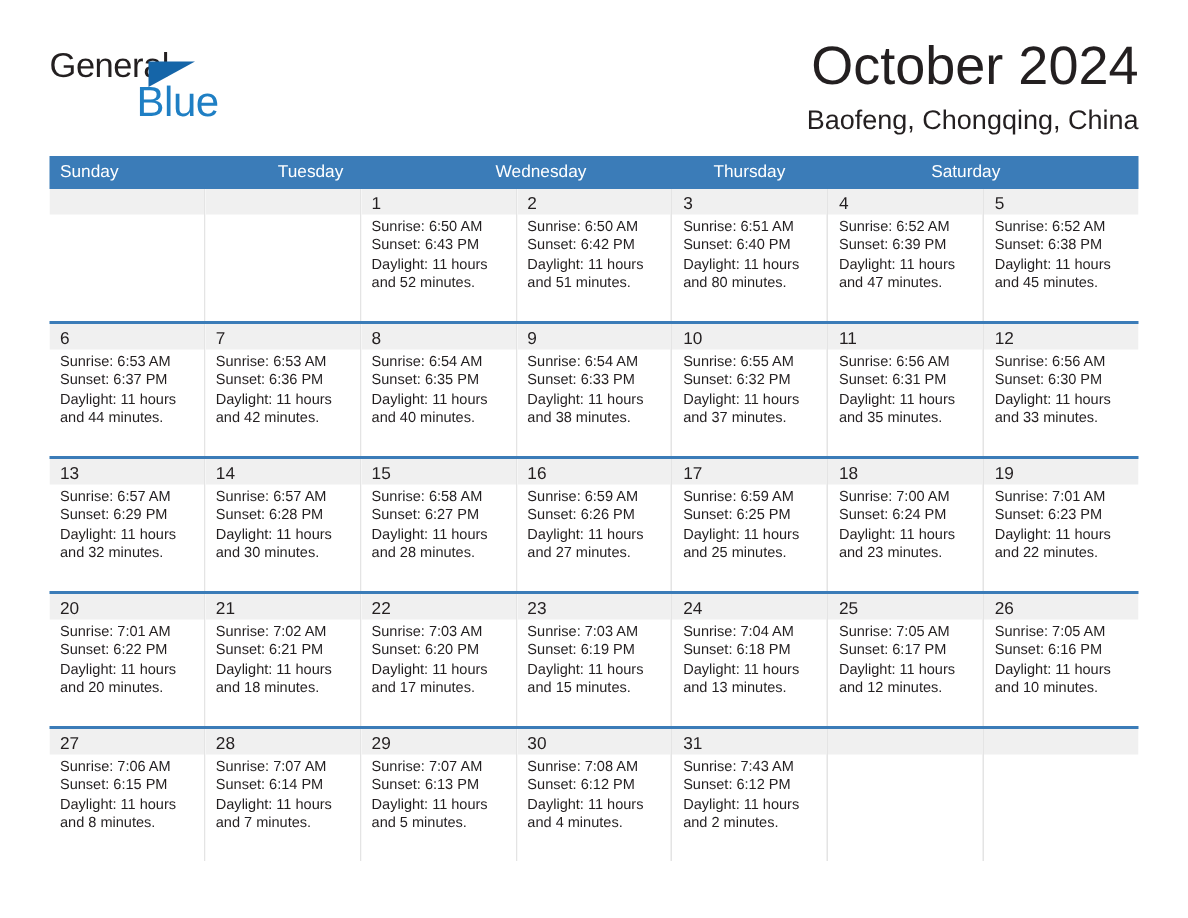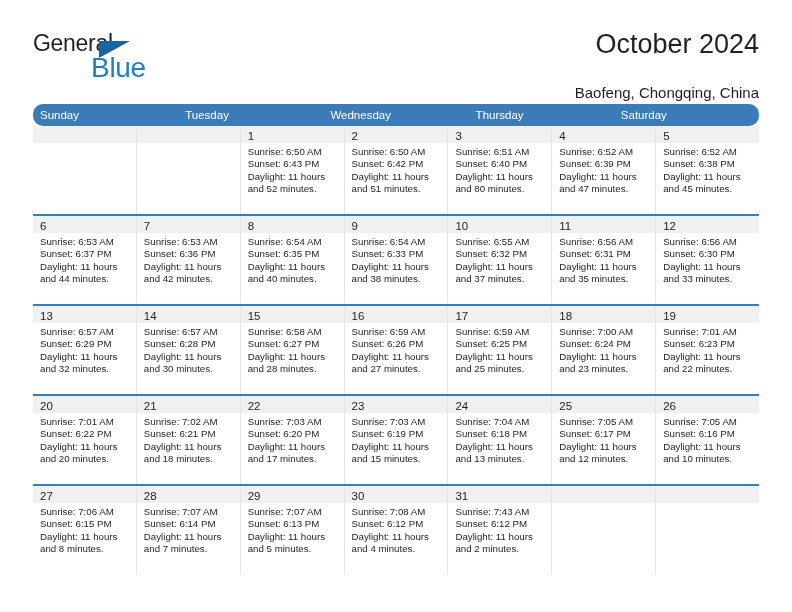--- a/index.html
+++ b/index.html
@@ -63,45 +63,44 @@
     color: #1f7fc4;
   }
 
   .title-block {
     position: absolute;
     right: 0;
     top: 0;
     text-align: right;
   }
   .cal-title {
-    font-size: 27px;
+    font-size: 36px;
     color: #231f20;
     line-height: 32px;
     white-space: nowrap;
   }
   .cal-subtitle {
-    font-size: 15px;
+    font-size: 18px;
     color: #231f20;
     line-height: 20px;
-    margin-top: 23px;
+    margin-top: 10px;
     white-space: nowrap;
   }
 
   
   .calendar {
     position: absolute;
     left: 33px;
     top: 104px;
     width: 726px;
   }
   .dow-row {
     display: flex;
     background: #3b7cb8;
     height: 22px;
-    border-radius: 10px;
   }
   .dow {
     flex: 1 1 0;
     font-size: 11.5px;
     color: #ffffff;
     line-height: 22px;
     padding-left: 7px;
     box-sizing: border-box;
     overflow: hidden;
     white-space: nowrap;

